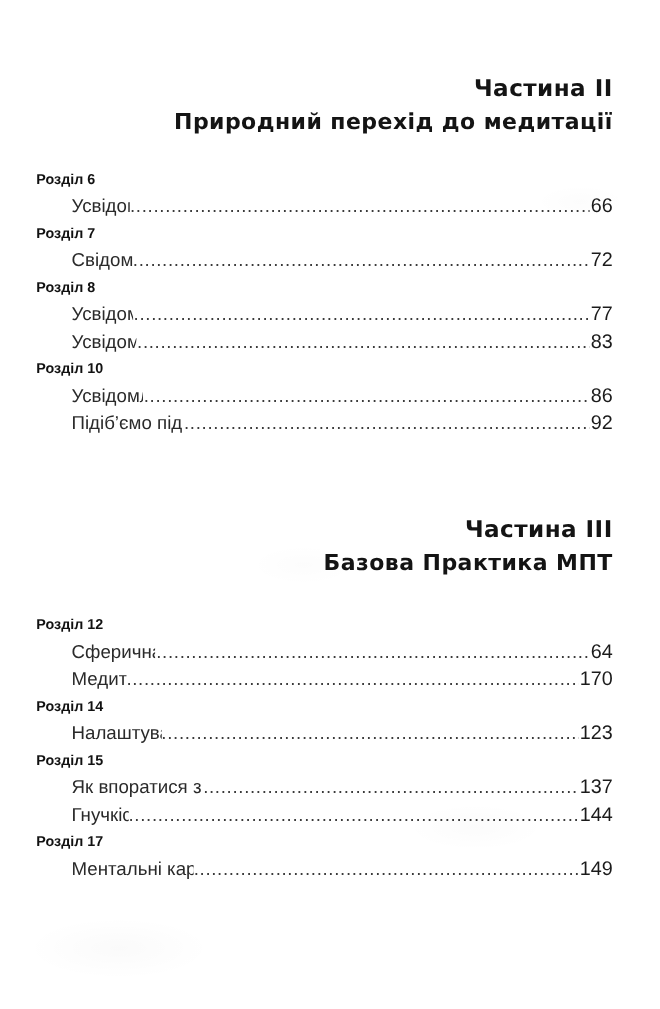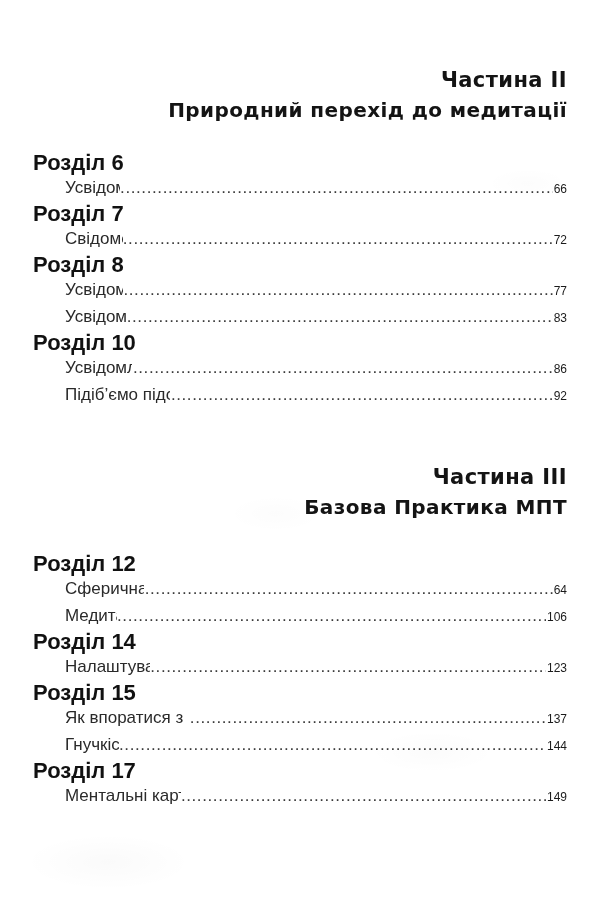--- a/index.html
+++ b/index.html
@@ -31,21 +31,21 @@
     background:
       radial-gradient(ellipse 120px 40px at 18% 94%, rgba(0,0,0,0.020), rgba(0,0,0,0) 70%),
       radial-gradient(ellipse 90px 30px at 72% 82%, rgba(0,0,0,0.014), rgba(0,0,0,0) 70%),
       radial-gradient(ellipse 70px 26px at 46% 56%, rgba(0,0,0,0.012), rgba(0,0,0,0) 70%),
       radial-gradient(ellipse 60px 22px at 88% 20%, rgba(0,0,0,0.010), rgba(0,0,0,0) 70%);
   }
 
   .toc {
     position: absolute;
     left: 33px;
-    right: 33px;
+    right: 43px;
     top: 0;
   }
 
   
   .part-heading {
     text-align: right;
     font-family: "DejaVu Sans", sans-serif;
     color: #141414;
     letter-spacing: 0.4px;
   }
@@ -54,36 +54,36 @@
     line-height: 28px;
     font-weight: 600;
   }
   .part-heading .part-title {
     font-size: 20px;
     line-height: 33px;
     font-weight: 600;
   }
 
   #part2-heading { margin-top: 66px; }
-  #part3-heading { margin-top: 54px; }
+  #part3-heading { margin-top: 70px; }
 
   
   .chapter-list {
     margin-top: 22px;
     list-style: none;
     padding: 0;
   }
   #part2-chapters { margin-top: 24px; }
   #part3-chapters { margin-top: 28px; }
 
   .chapter {
     margin-bottom: 0;
   }
   .chapter-number {
-    font-size: 22px;
+    font-size: 13px;
     line-height: 24px;
     font-weight: bold;
     color: #111111;
   }
   .chapter-entry {
     display: flex;
     align-items: baseline;
     padding-left: 32px;
     font-size: 17px;
     line-height: 25px;
@@ -100,21 +100,21 @@
     white-space: nowrap;
     color: #3a3a3a;
     font-size: 17px;
     letter-spacing: 0.6px;
     min-width: 10px;
     margin: 0 1px;
   }
   .chapter-page {
     flex: 0 0 auto;
     color: #1b1b1b;
-    font-size: 12px;
+    font-size: 18px;
     text-align: right;
   }
   .chapter-entry.tight .leader { margin-left: 0; }
 </style>
 </head>
 <body>
 
 <div class="page">
   <div class="paper-texture"></div>
 
@@ -185,21 +185,21 @@
           <div class="chapter-entry">
             <span class="chapter-title">Сферична усвідомленість</span>
             <span class="leader">........................................................................................................................................................................................................</span>
             <span class="chapter-page">64</span>
           </div>
         </li>
         <li class="chapter">
           <div class="chapter-entry tight">
             <span class="chapter-title">Медитація воїна</span>
             <span class="leader">........................................................................................................................................................................................................</span>
-            <span class="chapter-page">106</span>
+            <span class="chapter-page">170</span>
           </div>
         </li>
         <li class="chapter">
           <div class="chapter-number">Розділ 14</div>
           <div class="chapter-entry tight">
             <span class="chapter-title">Налаштування на медитацію</span>
             <span class="leader">........................................................................................................................................................................................................</span>
             <span class="chapter-page">123</span>
           </div>
         </li>

